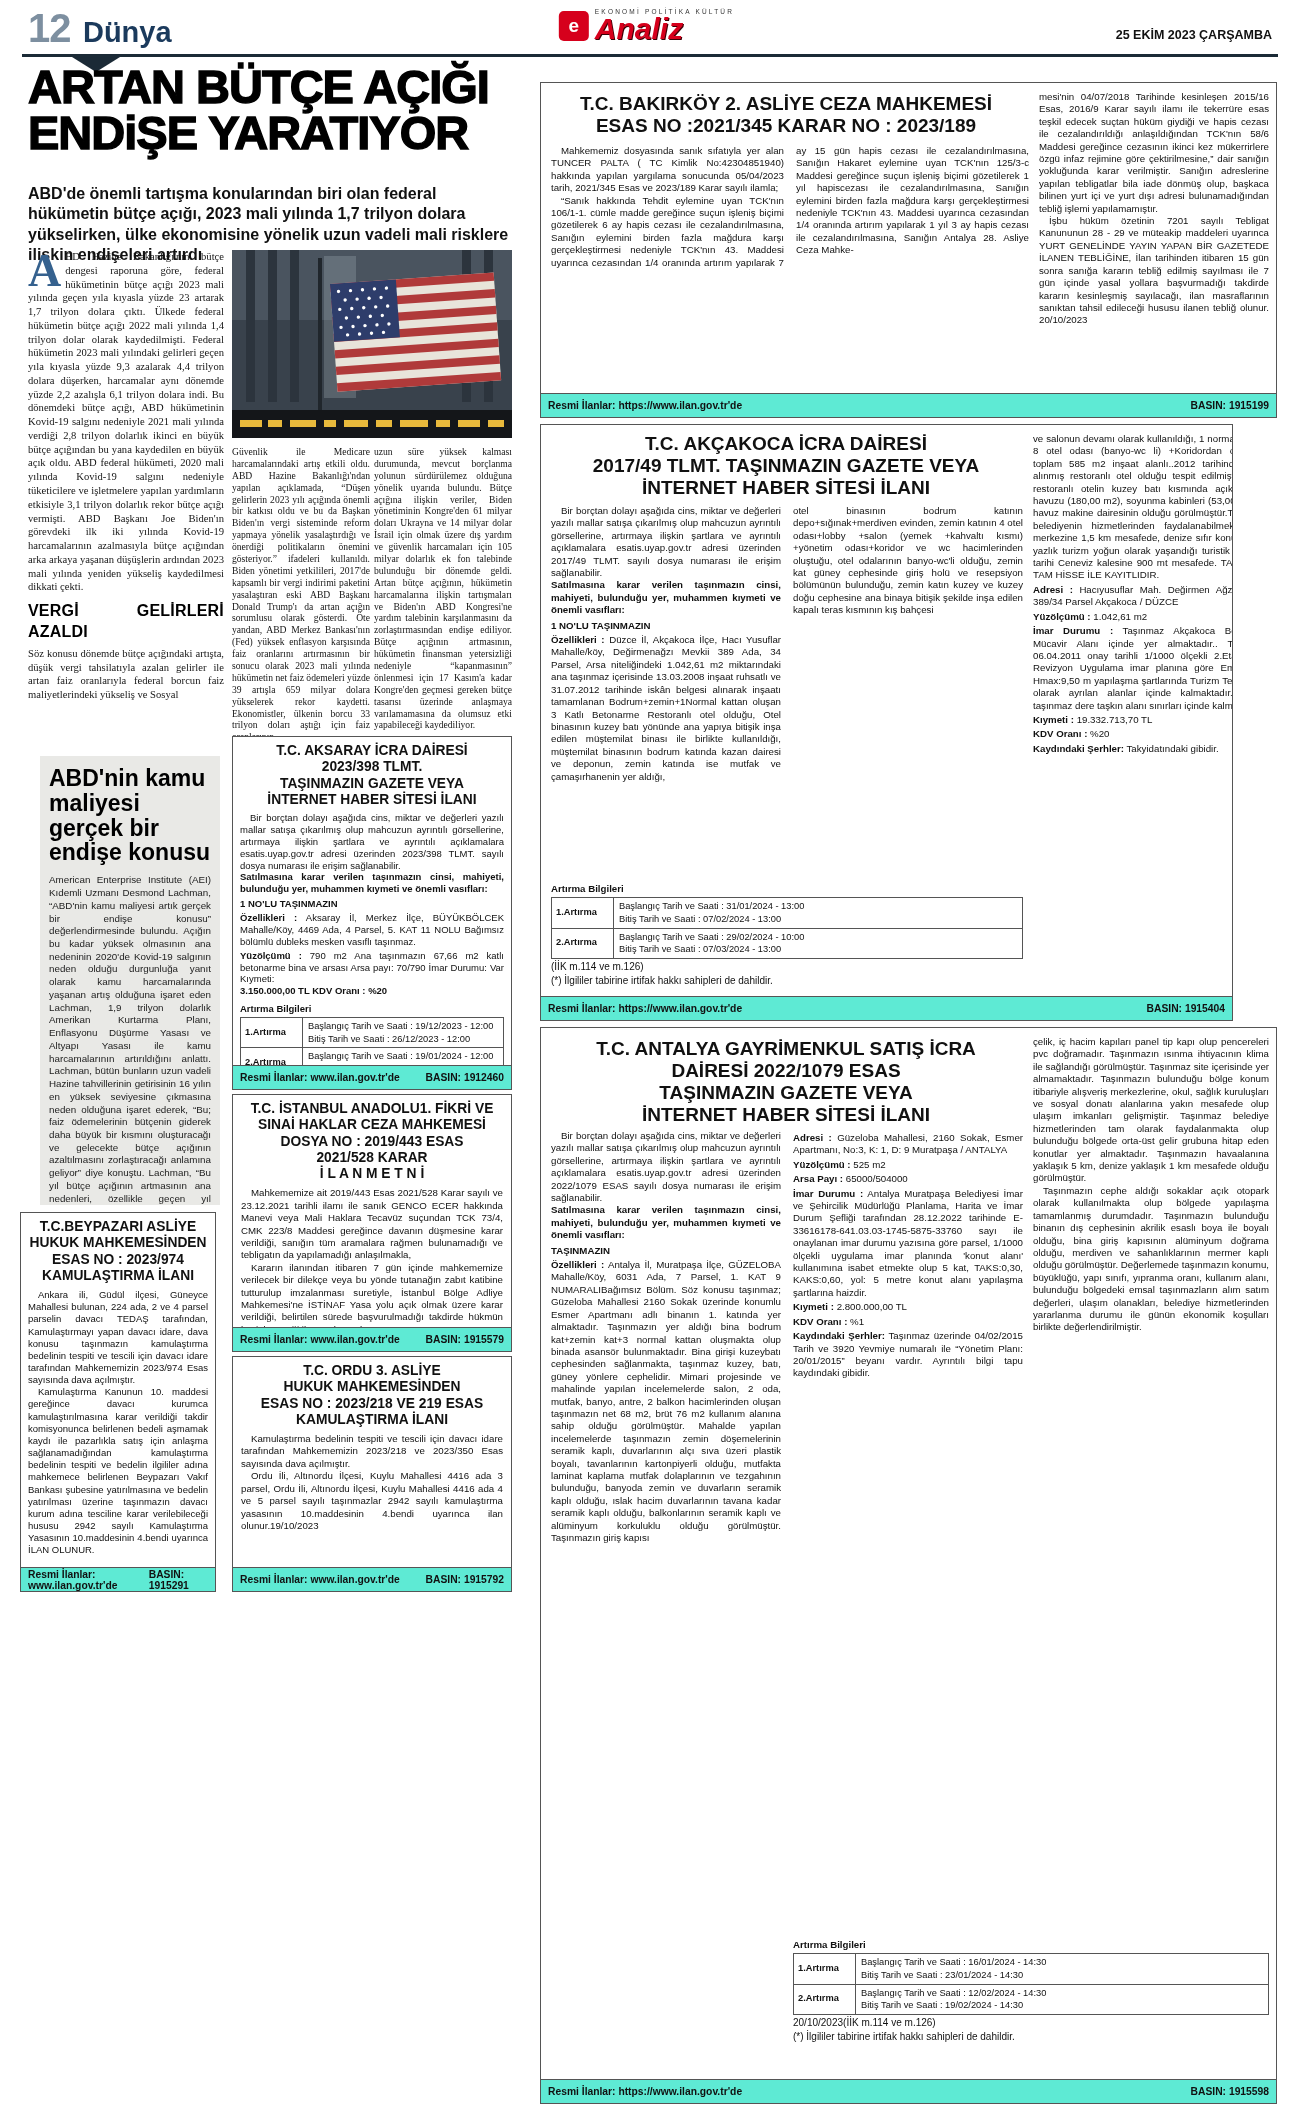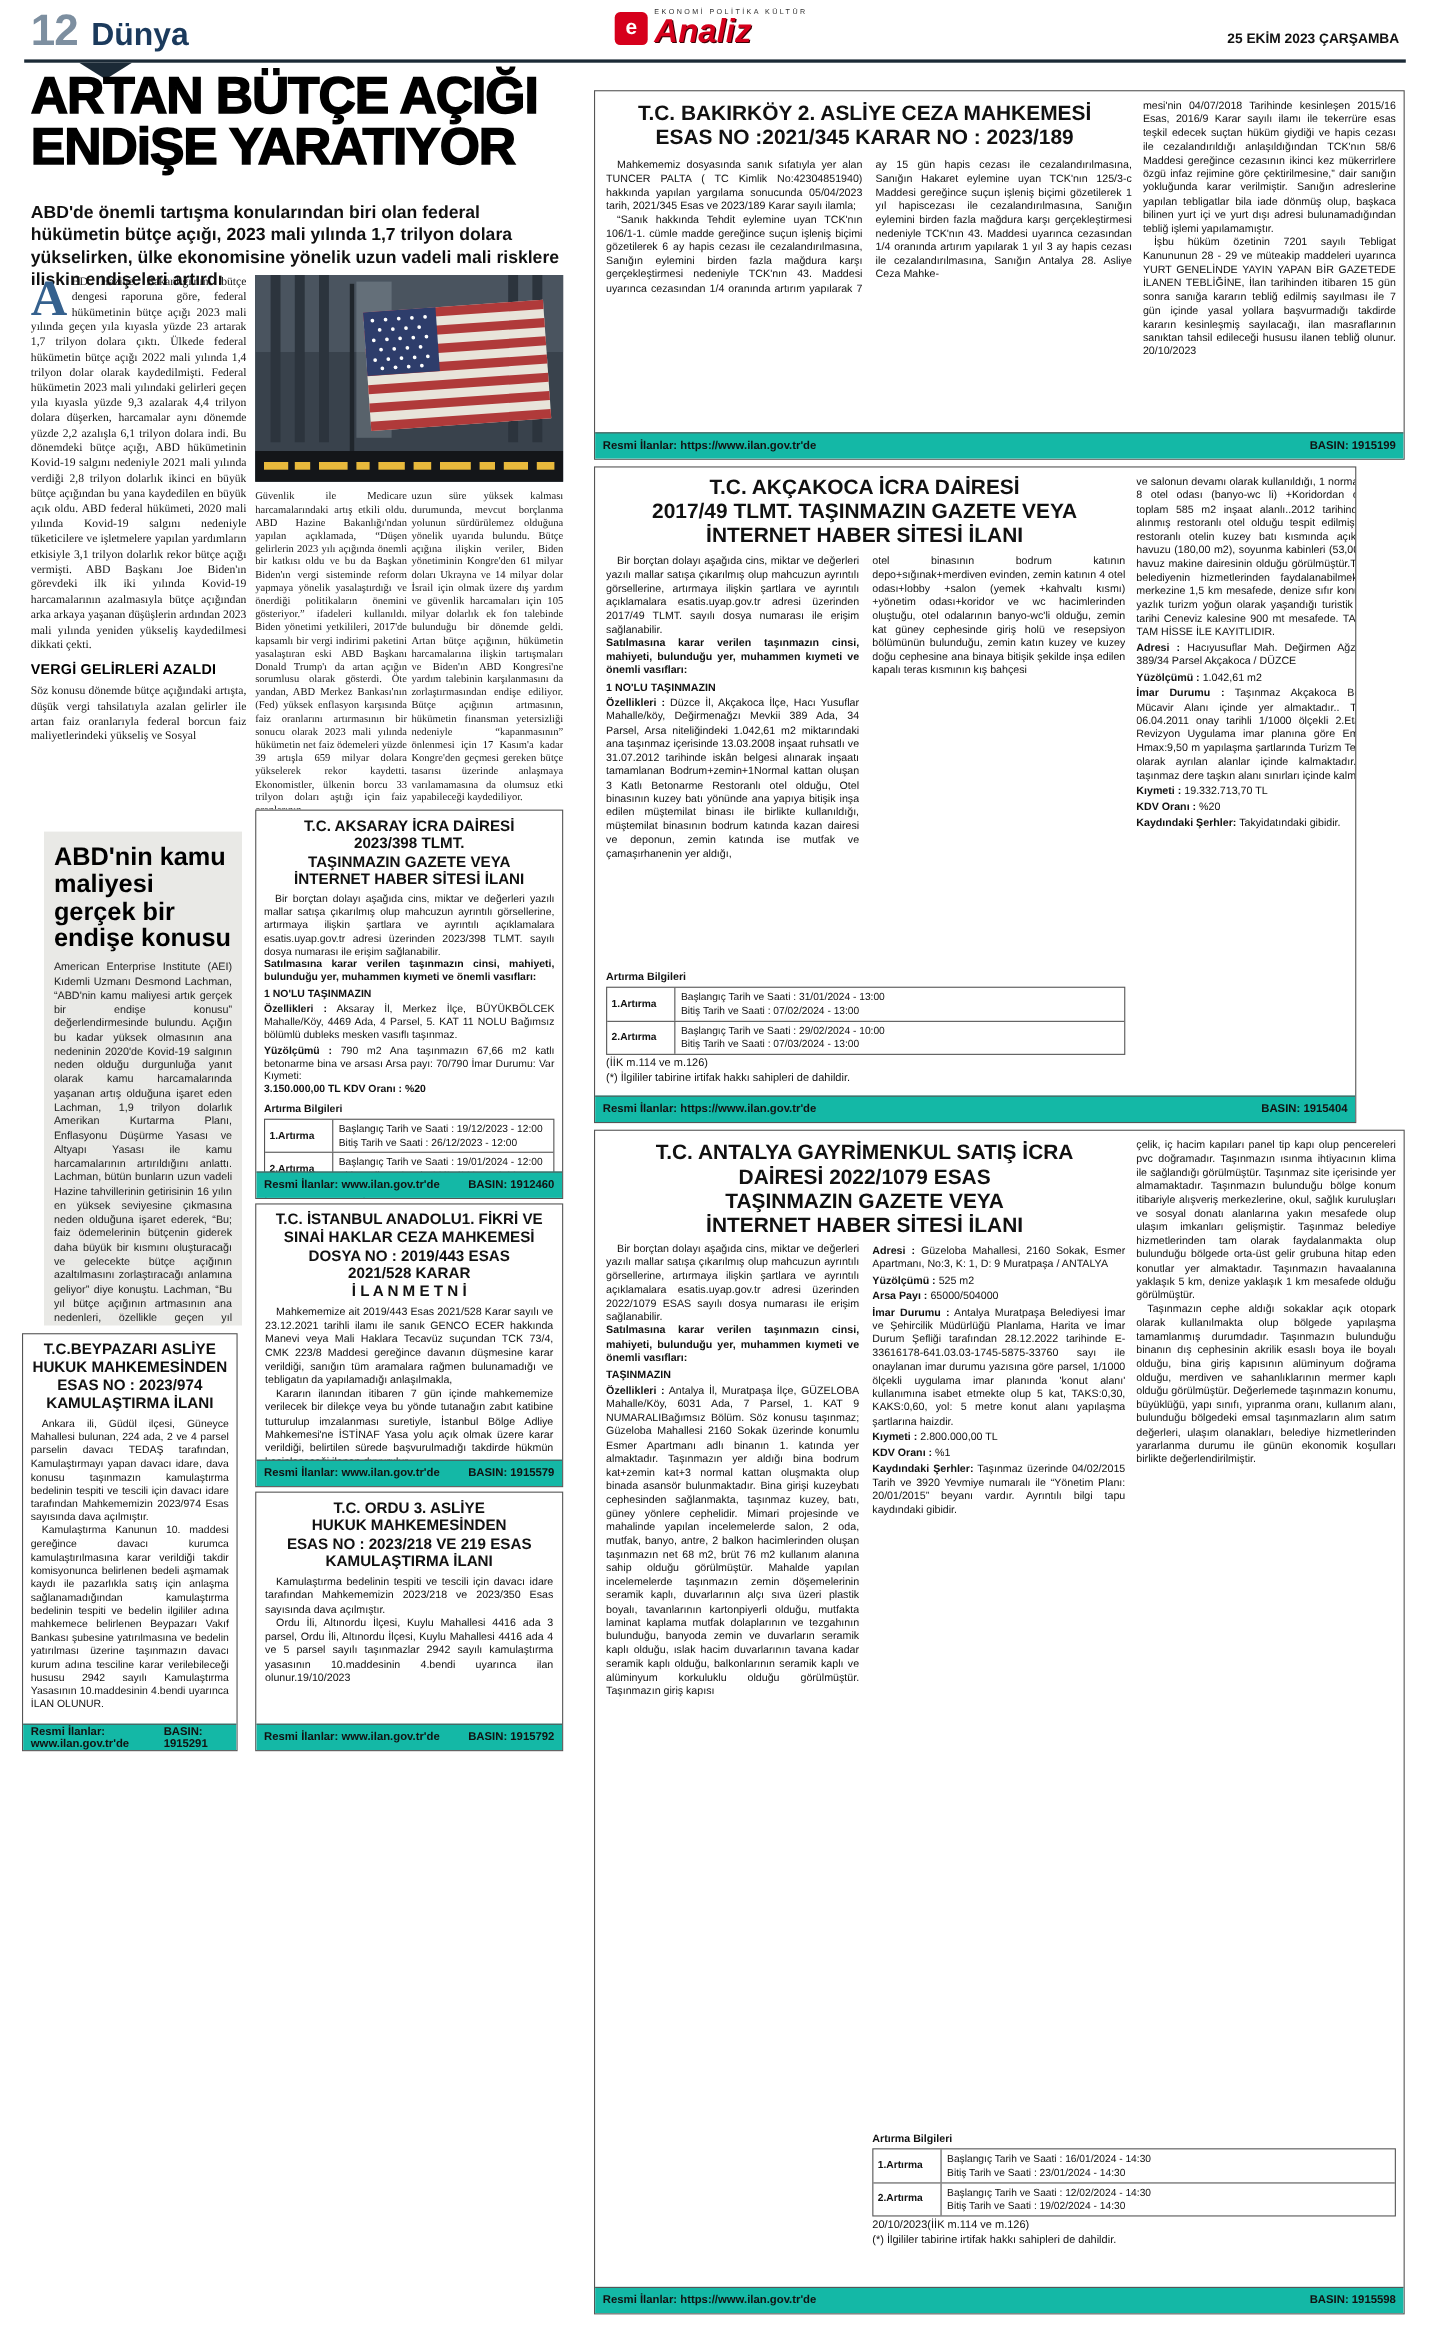--- a/index.html
+++ b/index.html
@@ -18,39 +18,39 @@
   .hdr-date { position:absolute; right:28px; top:28px; font-size:12.5px; font-weight:bold; color:#111; }
   .hdr-rule { position:absolute; left:22px; right:22px; top:54px; height:3px; background:#1b2a36; }
   .hdr-chevron { position:absolute; left:72px; top:57px; width:0; height:0; border-left:24px solid transparent; border-right:24px solid transparent; border-top:15px solid #1b2a36; }
 
   
   .headline { position:absolute; left:28px; top:64px; width:490px; font-size:47px; line-height:0.97; font-weight:bold; color:#000; letter-spacing:-1px; -webkit-text-stroke:1.4px #000; }
   .subtitle { position:absolute; left:28px; top:184px; width:486px; font-size:16px; line-height:1.28; font-weight:bold; color:#111; }
   .art-col { font-family:"Liberation Serif", serif; text-align:justify; color:#151515; overflow:hidden; }
   .art-col1 { position:absolute; left:28px; top:250px; width:196px; height:486px; font-size:10.6px; line-height:1.3; }
   .dropcap { float:left; font-family:"Liberation Serif", serif; font-size:46px; line-height:0.82; font-weight:bold; color:#35618e; padding:2px 4px 0 0; }
-  .art-subhead { font-family:"Liberation Sans", sans-serif; font-weight:bold; font-size:13px; margin:7px 0 4px 0; letter-spacing:0.2px; color:#000; }
+  .art-subhead { font-family:"Liberation Sans", sans-serif; font-weight:bold; font-size:16px; margin:7px 0 4px 0; letter-spacing:0.2px; color:#000; }
   .art-col2 { position:absolute; left:232px; top:446px; width:138px; height:290px; font-size:9.6px; line-height:1.24; }
   .art-col3 { position:absolute; left:374px; top:446px; width:138px; height:290px; font-size:9.6px; line-height:1.24; }
 
   .photo { position:absolute; left:232px; top:250px; width:280px; height:188px; background:#39424c; }
   .photo svg { display:block; width:100%; height:100%; }
 
   
   .opinion { position:absolute; left:40px; top:756px; width:180px; height:449px; background:#e9e9e6; padding:10px 9px; overflow:hidden; }
   .opinion-title { font-size:23px; font-weight:bold; line-height:1.08; color:#000000; }
   .opinion-body { margin-top:9px; font-size:9.8px; line-height:1.3; text-align:justify; color:#222; }
 
   
   .notice { position:absolute; border:1px solid #555; background:#fff; overflow:hidden; }
   .nt-sm { text-align:center; font-weight:bold; font-size:13.8px; line-height:1.18; padding-top:6px; }
   .nt-lg { position:absolute; text-align:center; font-weight:bold; font-size:19px; line-height:1.16; }
   .nbody { font-size:9.7px; line-height:1.28; text-align:justify; color:#111; }
   .ind { text-indent:10px; }
-  .nfoot { position:absolute; left:0; right:0; bottom:0; height:24px; border-top:1px solid #555; display:flex; justify-content:space-between; align-items:center; padding:0 7px; font-weight:bold; font-size:10.3px; background:#14b8a6; }
+  .nfoot { position:absolute; left:0; right:0; bottom:0; height:24px; border-top:1px solid #555; display:flex; justify-content:space-between; align-items:center; padding:0 7px; font-weight:bold; font-size:10.3px; background:#5eead4; }
   .bold-line { font-weight:bold; }
   .item-head { font-weight:bold; margin-top:3px; }
   .kv { margin-top:2px; }
   .kv b { font-weight:bold; }
   .auc { border:1px solid #555; margin-top:2px; background:#fff; }
   .auc-row { display:flex; border-bottom:1px solid #555; }
   .auc-row:last-child { border-bottom:none; }
   .auc-c1 { width:62px; border-right:1px solid #555; padding:3px 4px; font-size:9.3px; display:flex; align-items:center; font-weight:bold; }
   .auc-c2 { flex:1; padding:2px 5px; font-size:9.3px; line-height:1.35; }
   .auc-label { font-weight:bold; margin-top:6px; }

